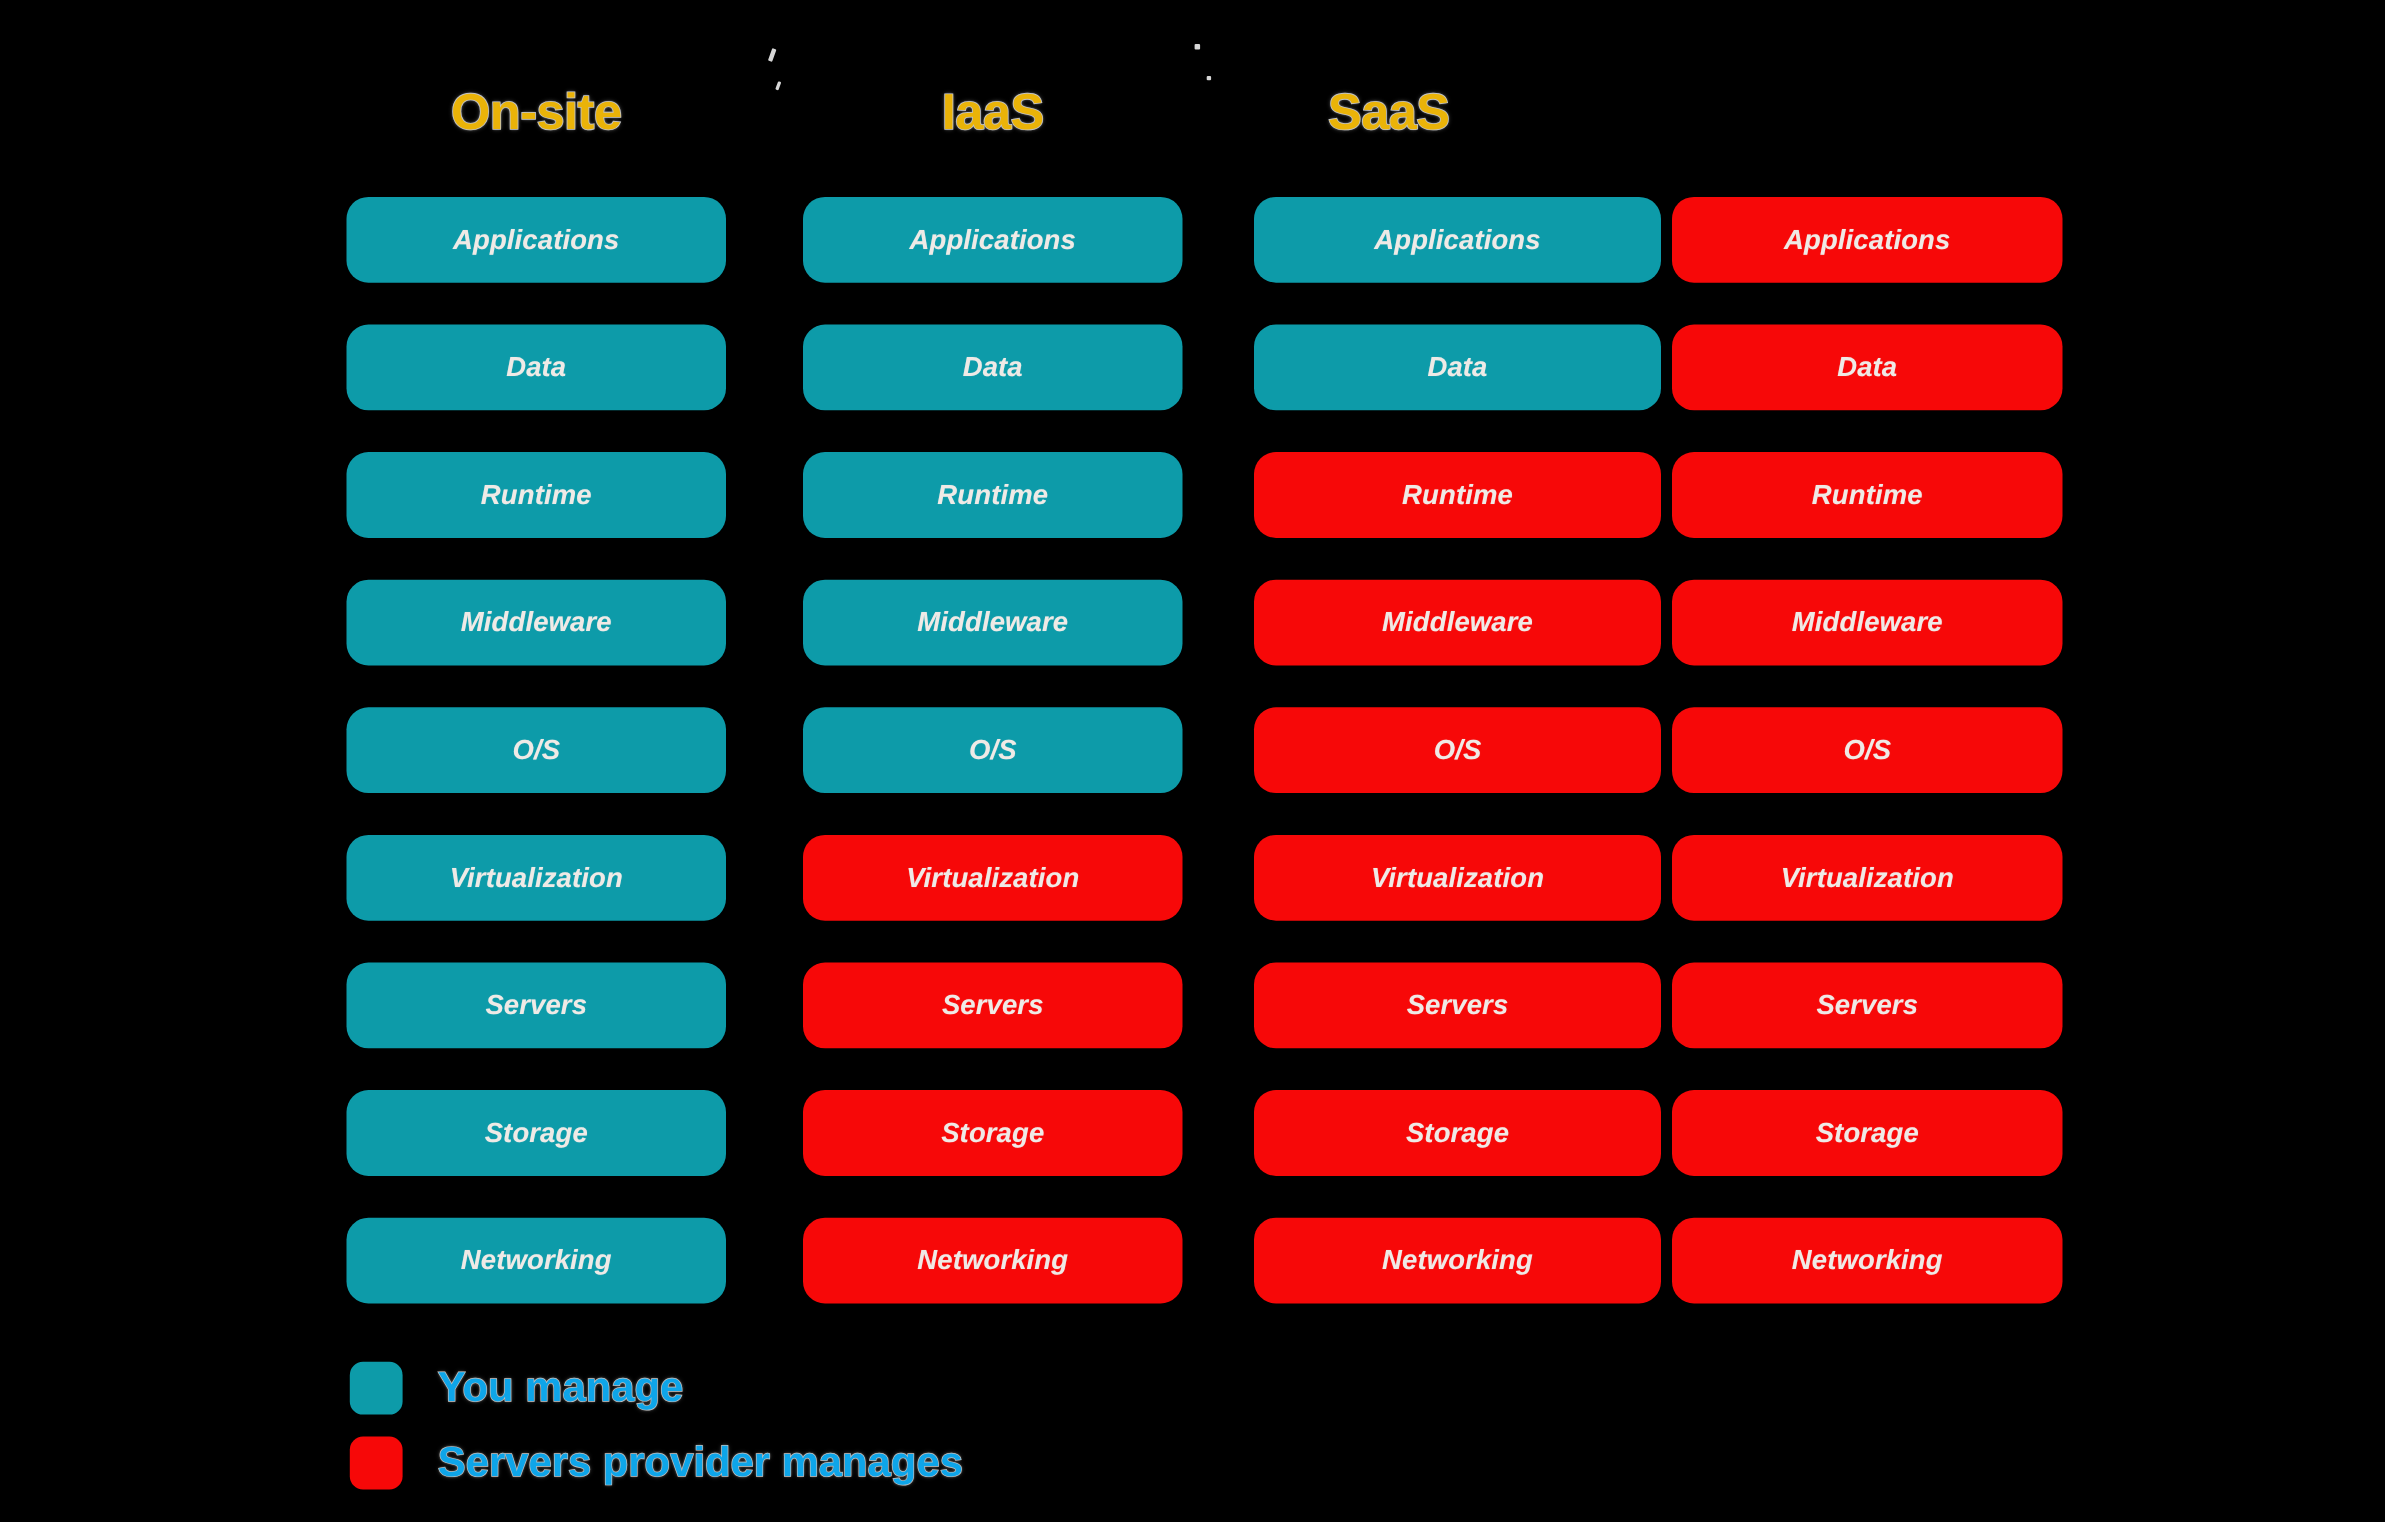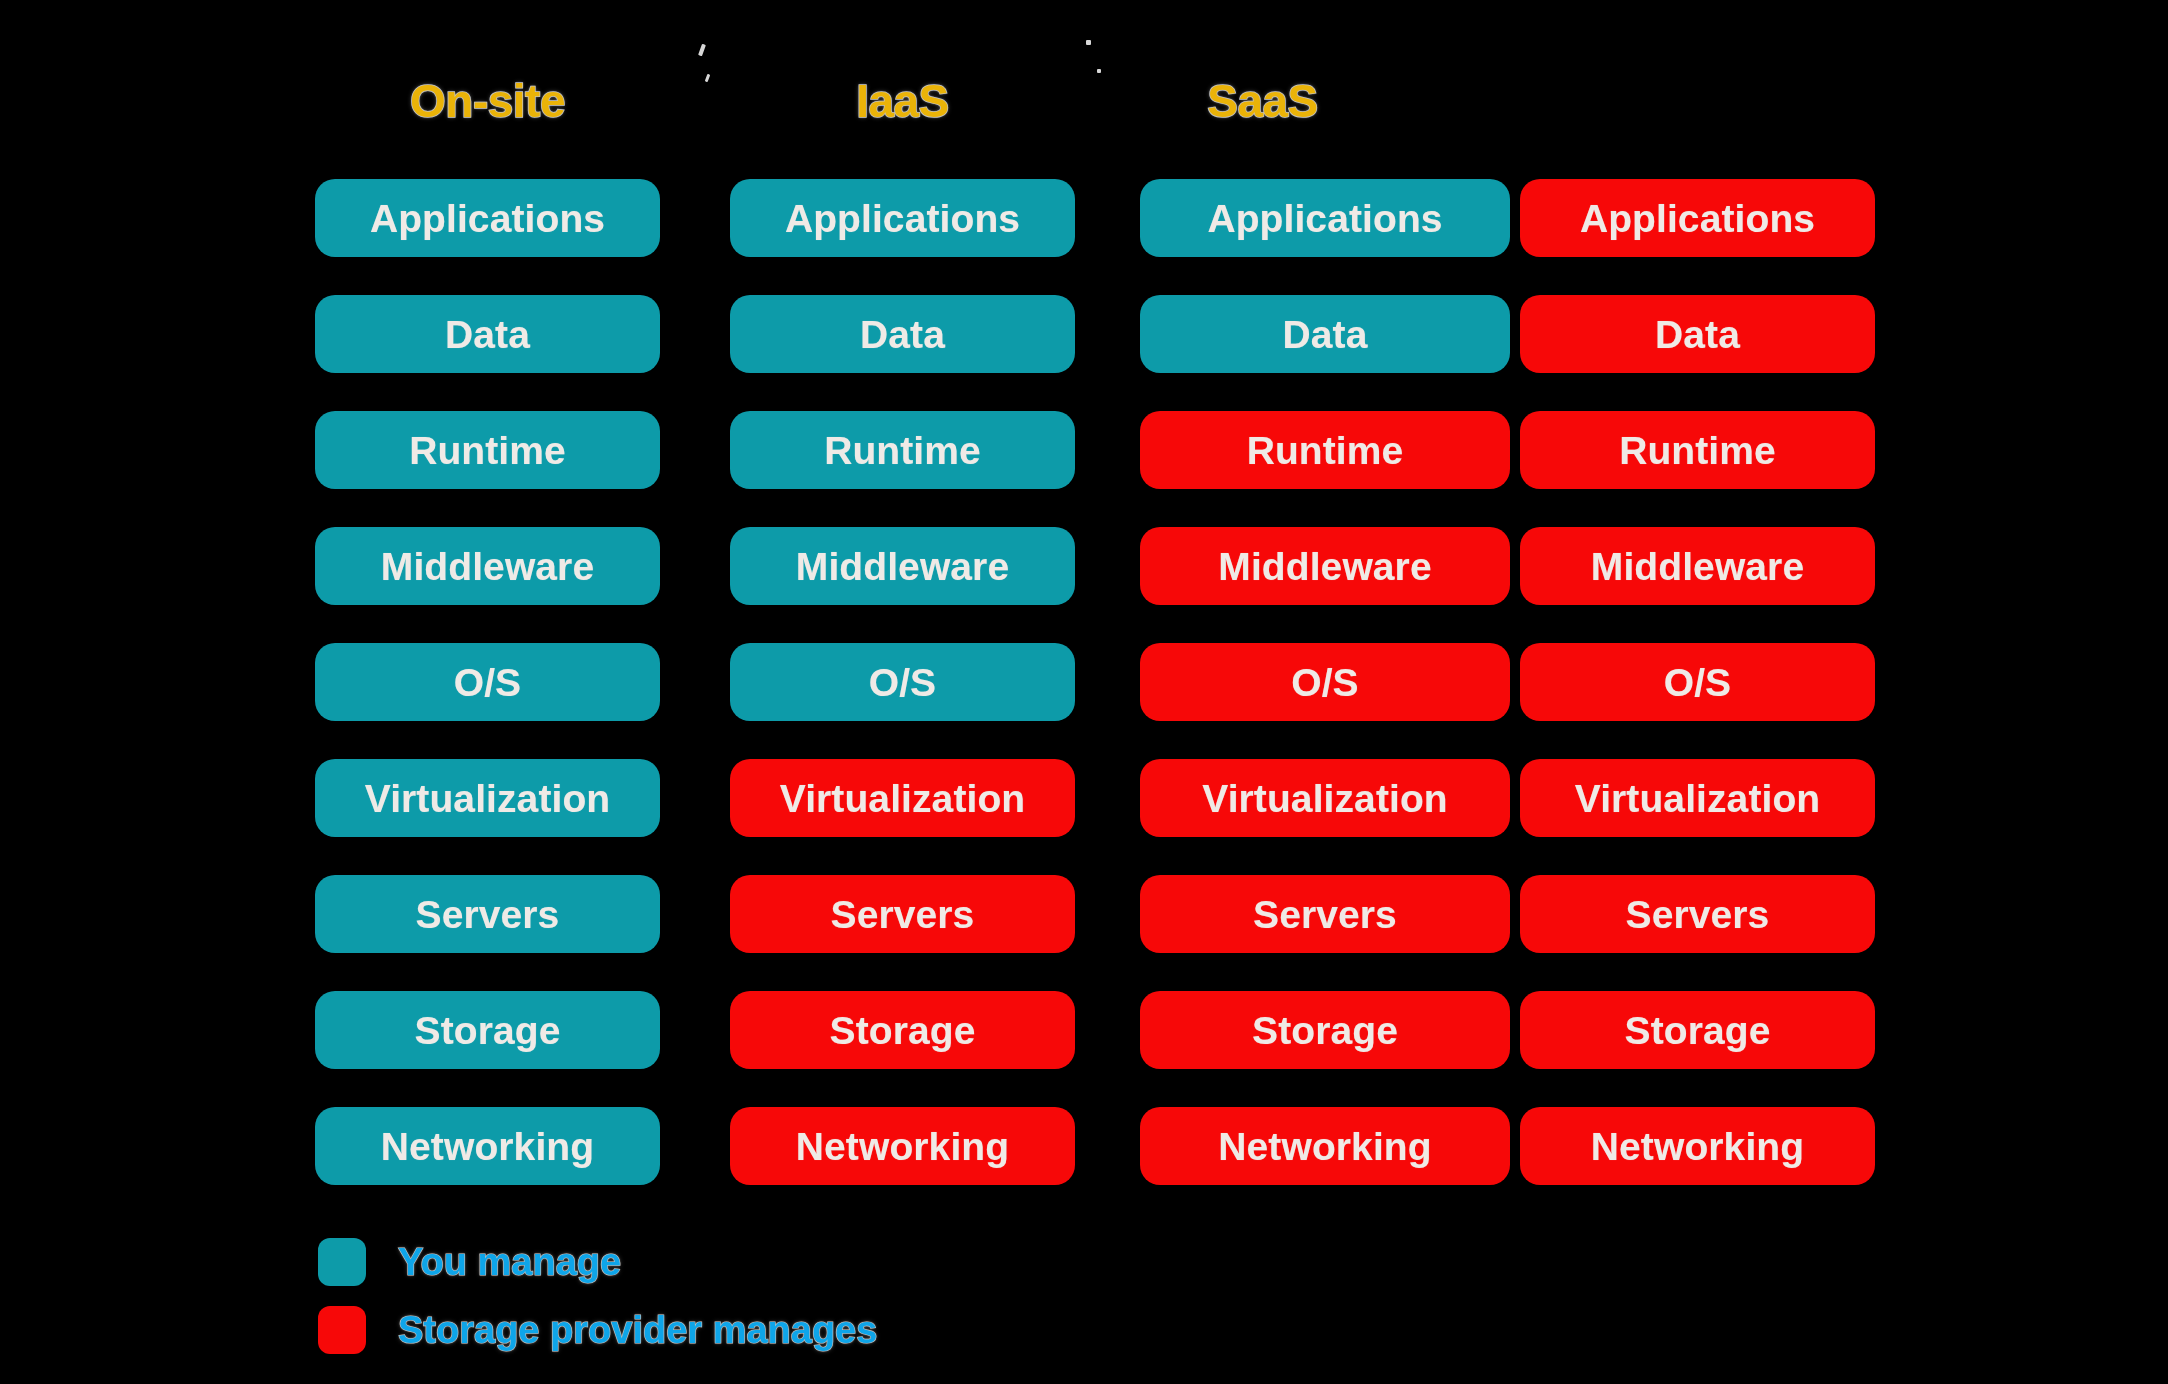--- a/index.html
+++ b/index.html
@@ -74,27 +74,28 @@
     height: 78px;
     border-radius: 20px;
     display: flex;
     align-items: center;
     justify-content: center;
     box-sizing: border-box;
   }
   .pill.teal { background: #0d9ba9; }
   .pill.red  { background: #f70808; }
   .pill-label {
-    font-size: 39px;
+    font-size: 25px;
     font-weight: 700;
     color: #efeae6;
     letter-spacing: 0.1px;
     white-space: nowrap;
     line-height: 1;
     text-shadow: 0 0 1px rgba(255,255,255,0.35);
+    font-style: italic;
   }
 
   
   .c0 { width: 345px; margin-left: 10px;  }
   .c1 { width: 345px; margin-left: 70px;  }
   .c2 { width: 370px; margin-left: 65px;  }
   .c3 { width: 355px; margin-left: 10px;  }
 
   
   #legend {
@@ -370,17 +371,17 @@
 
   </div>
 
   <div id="legend">
     <div class="legend-row">
       <div class="legend-swatch teal"></div>
       <span class="legend-label">You manage</span>
     </div>
     <div class="legend-row">
       <div class="legend-swatch red"></div>
-      <span class="legend-label">Storage provider manages</span>
+      <span class="legend-label">Servers provider manages</span>
     </div>
   </div>
 
 </div>
 
 </body></html>

